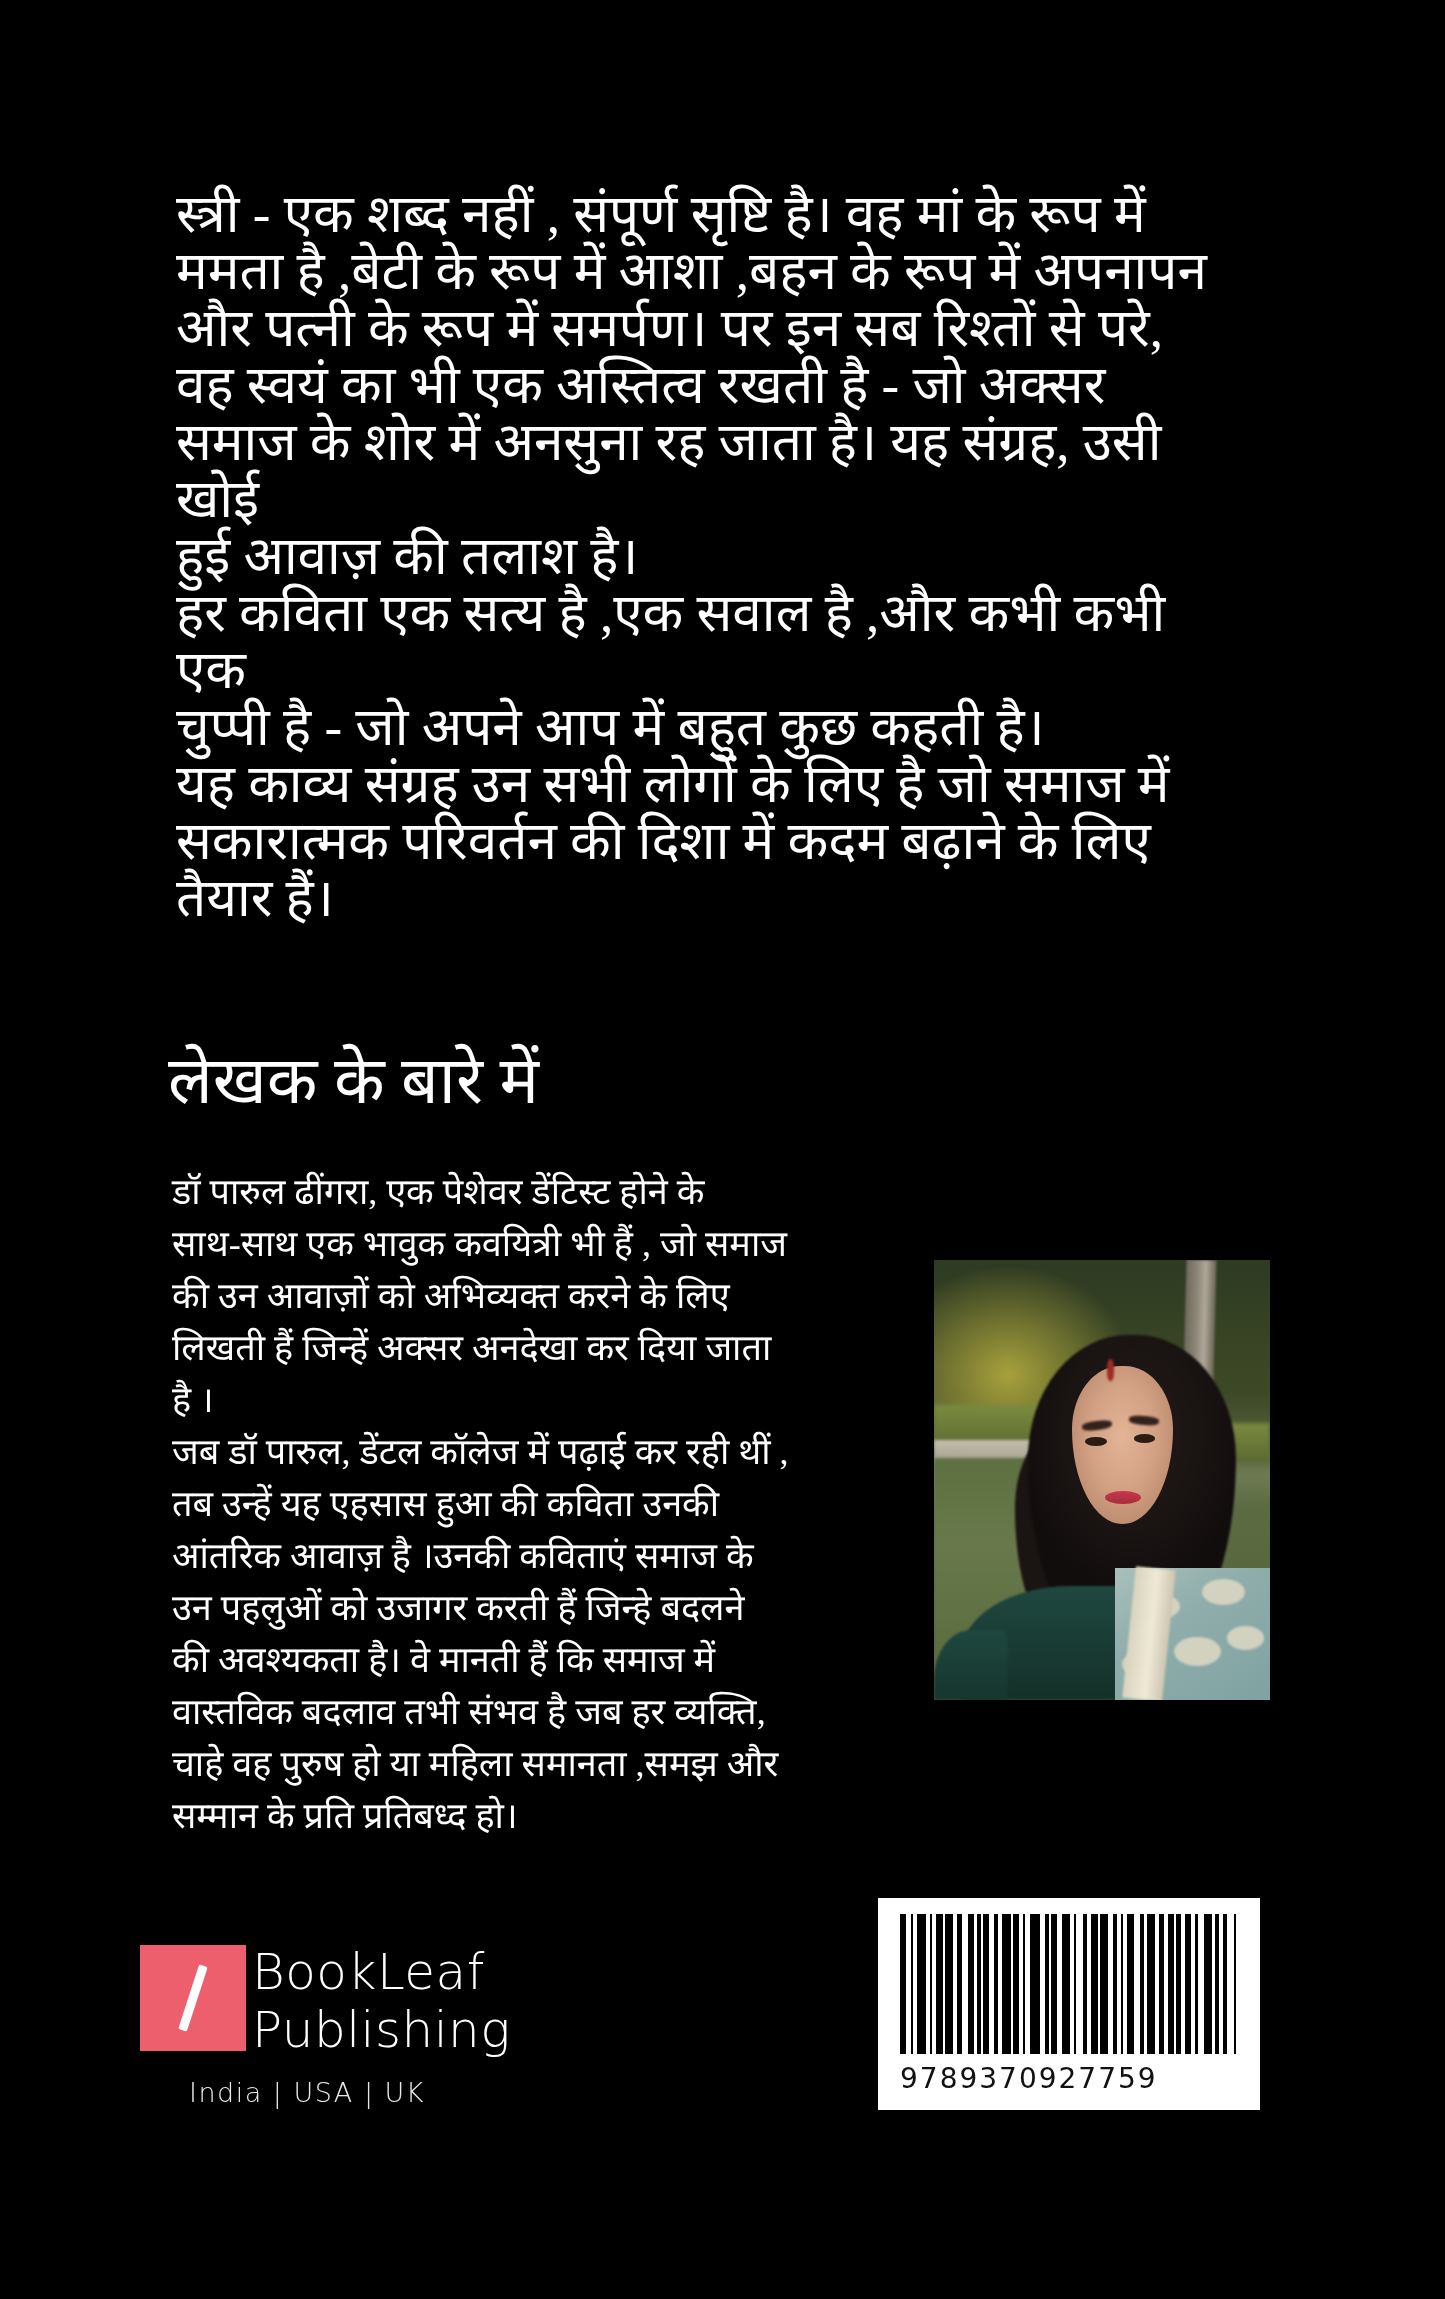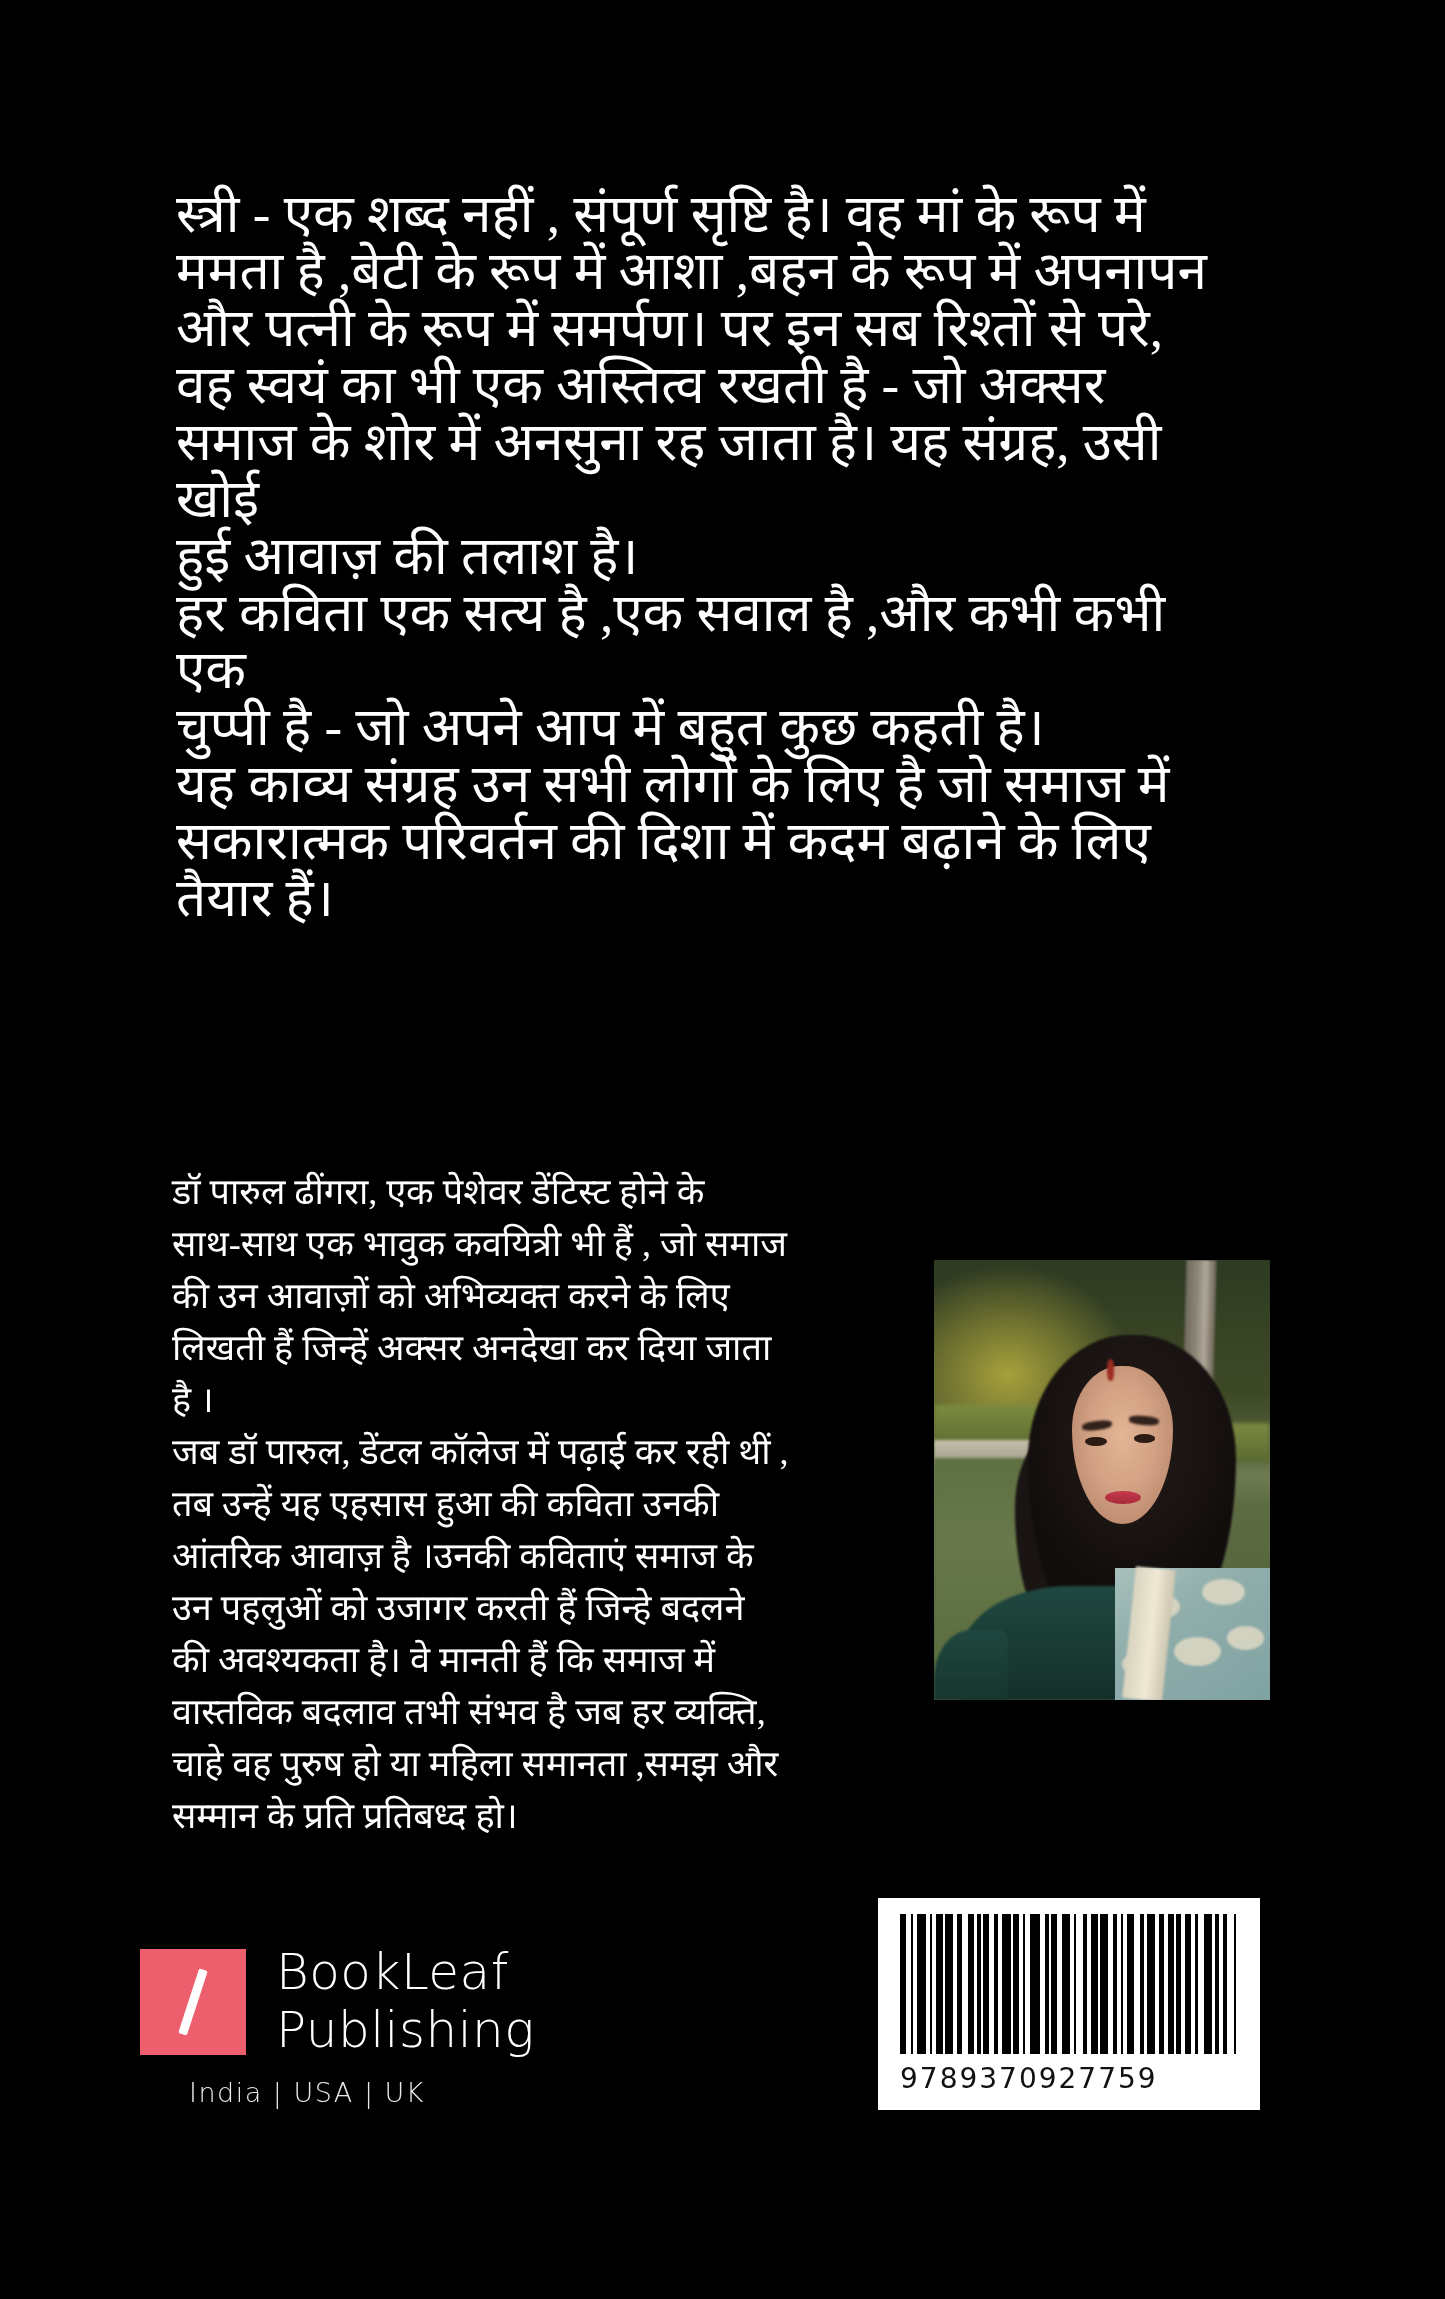--- a/index.html
+++ b/index.html
@@ -262,22 +262,22 @@
 
   
   .logo-block {
     position: absolute;
     left: 140px;
     top: 1945px;
     width: 420px;
   }
   .logo-row {
     display: flex;
-    align-items: flex-end;
-    gap: 30px;
+    align-items: flex-start;
+    gap: 6px;
   }
   .logo-mark {
     width: 106px;
     height: 106px;
     background: #ee5f6e;
     position: relative;
     flex: 0 0 auto;
   }
   .logo-mark .slash {
     position: absolute;
@@ -356,20 +356,21 @@
 और पत्नी के रूप में समर्पण। पर इन सब रिश्तों से परे,
 वह स्वयं का भी एक अस्तित्व रखती है - जो अक्सर
 समाज के शोर में अनसुना रह जाता है। यह संग्रह, उसी खोई
 हुई आवाज़ की तलाश है।
 हर कविता एक सत्य है ,एक सवाल है ,और कभी कभी एक
 चुप्पी है - जो अपने आप में बहुत कुछ कहती है।
 यह काव्य संग्रह उन सभी लोगों के लिए है जो समाज में
 सकारात्मक परिवर्तन की दिशा में कदम बढ़ाने के लिए
 तैयार हैं।</div>
 
+  <div class="about-heading">लेखक के बारे में</div>
 
   <div class="bio">डॉ पारुल ढींगरा,  एक पेशेवर डेंटिस्ट होने के
 साथ-साथ एक भावुक कवयित्री भी हैं , जो समाज
 की उन आवाज़ों को अभिव्यक्त करने के लिए
 लिखती हैं जिन्हें अक्सर अनदेखा कर दिया जाता
 है ।
 जब डॉ पारुल, डेंटल कॉलेज में पढ़ाई कर रही थीं ,
 तब उन्हें यह एहसास हुआ की कविता उनकी
 आंतरिक आवाज़ है ।उनकी कविताएं समाज के
 उन पहलुओं को उजागर करती हैं जिन्हे बदलने

